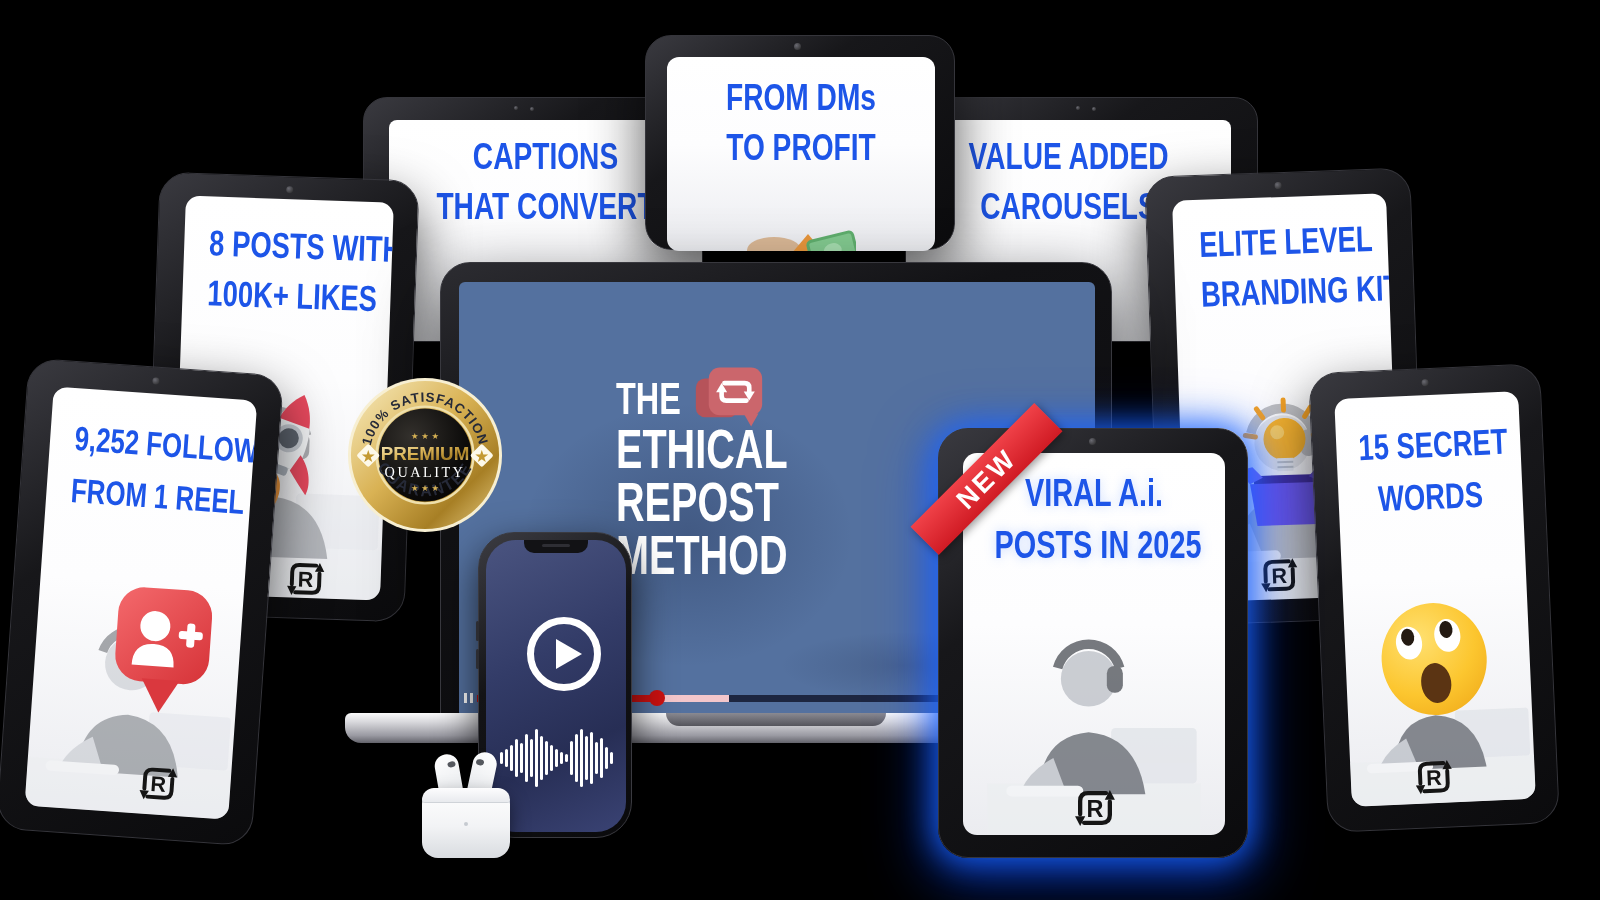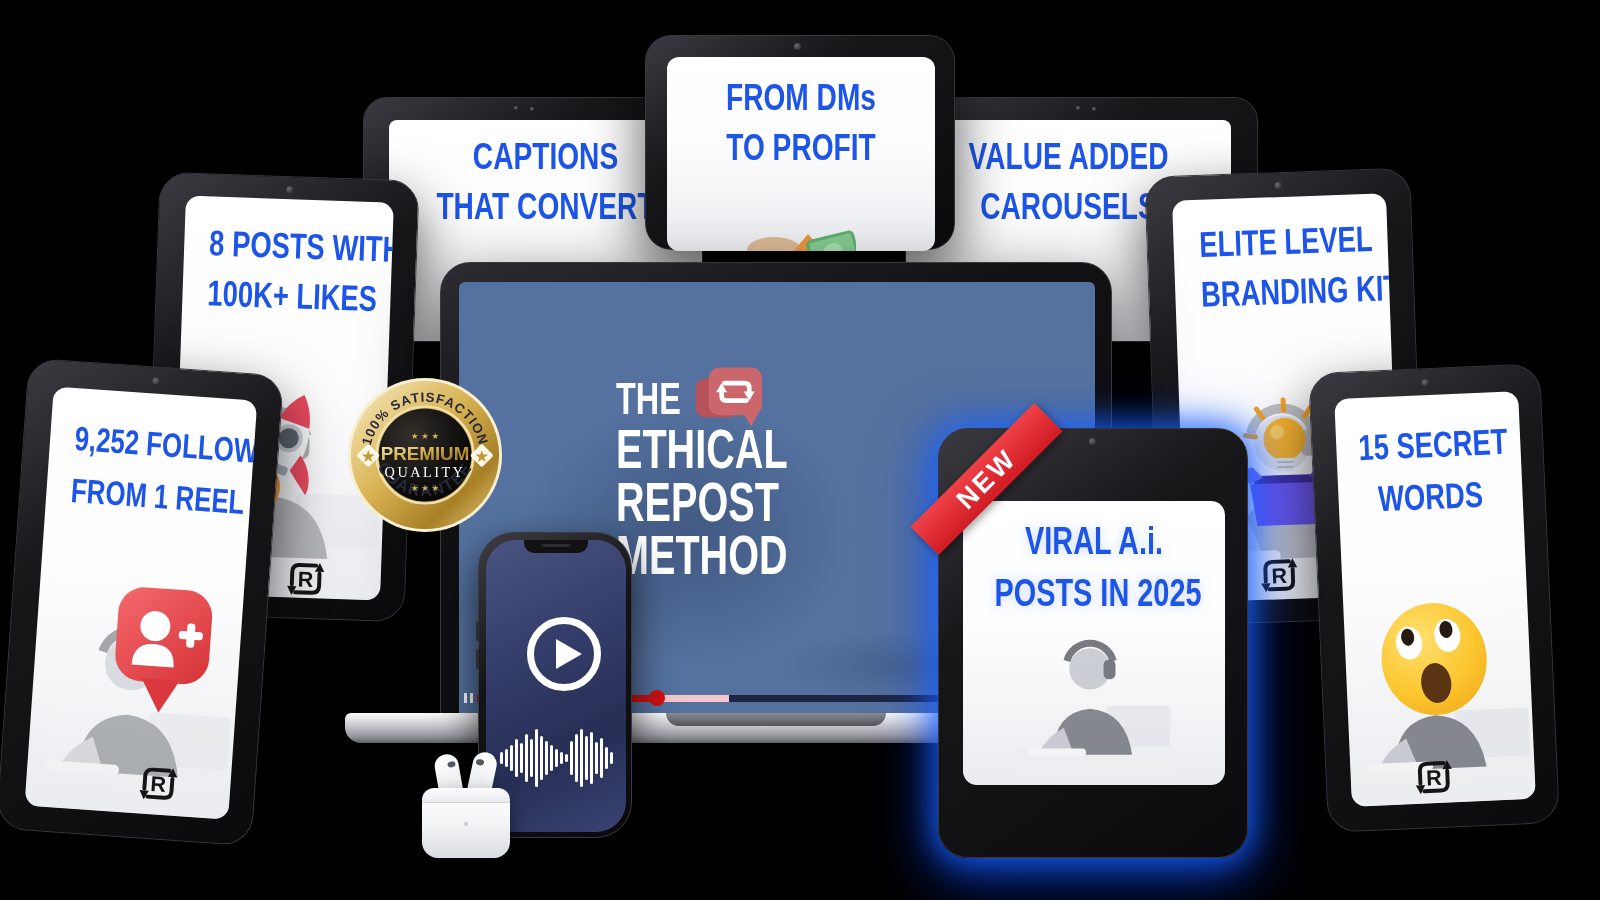--- a/index.html
+++ b/index.html
@@ -355,21 +355,21 @@
       <text x="80" y="64" text-anchor="middle" font-size="8.5" fill="#d7b254" font-family="DejaVu Sans, sans-serif">★ ★ ★</text>
       <text x="80" y="85" text-anchor="middle" font-size="19" font-weight="bold" fill="url(#gold)" font-family="Liberation Sans, sans-serif">PREMIUM</text>
       <text x="80" y="102" text-anchor="middle" font-size="14.5" fill="#ffffff" letter-spacing="2.5" font-family="Liberation Serif, serif">QUALITY</text>
       <text x="80" y="116" text-anchor="middle" font-size="8.5" fill="#d7b254" font-family="DejaVu Sans, sans-serif">★ ★ ★</text>
     </svg>
   </div>
 
   <div class="dev frame" style="left:938px;top:428px;width:310px;height:430px;border-radius:30px;z-index:10;
               box-shadow:0 0 30px 4px rgba(26,102,255,.85), 0 16px 55px 10px rgba(10,70,255,.5);">
     <div class="cam" style="left:150px;top:9px;"></div>
-    <div class="tab-screen" style="left:24px;top:24px;width:262px;height:284px;border-radius:14px;margin-top:48px;">
+    <div class="tab-screen" style="left:24px;top:24px;width:262px;height:382px;border-radius:14px;">
       <div class="bg-person" style="opacity:.7;">
   <svg viewBox="0 0 200 200" preserveAspectRatio="xMidYMax meet">
     <rect x="0" y="152" width="200" height="48" fill="#eceef0"></rect>
     <rect x="116" y="100" width="80" height="52" rx="4" fill="#e0e3e8"></rect>
     <circle cx="95" cy="54" r="26" fill="#b7bbc2"></circle>
     <path d="M66 44 A 30 30 0 0 1 124 44" stroke="#3f434a" stroke-width="9" fill="none"></path>
     <rect x="112" y="42" width="15" height="25" rx="7" fill="#3f434a"></rect>
     <path d="M48 162 Q50 108 95 104 Q140 108 148 162 Z" fill="#565b63"></path>
     <path d="M62 128 Q40 140 32 158 L74 160 Z" fill="#b7bbc2"></path>
     <rect x="18" y="154" width="72" height="10" rx="5" fill="#f4f5f7"></rect>

